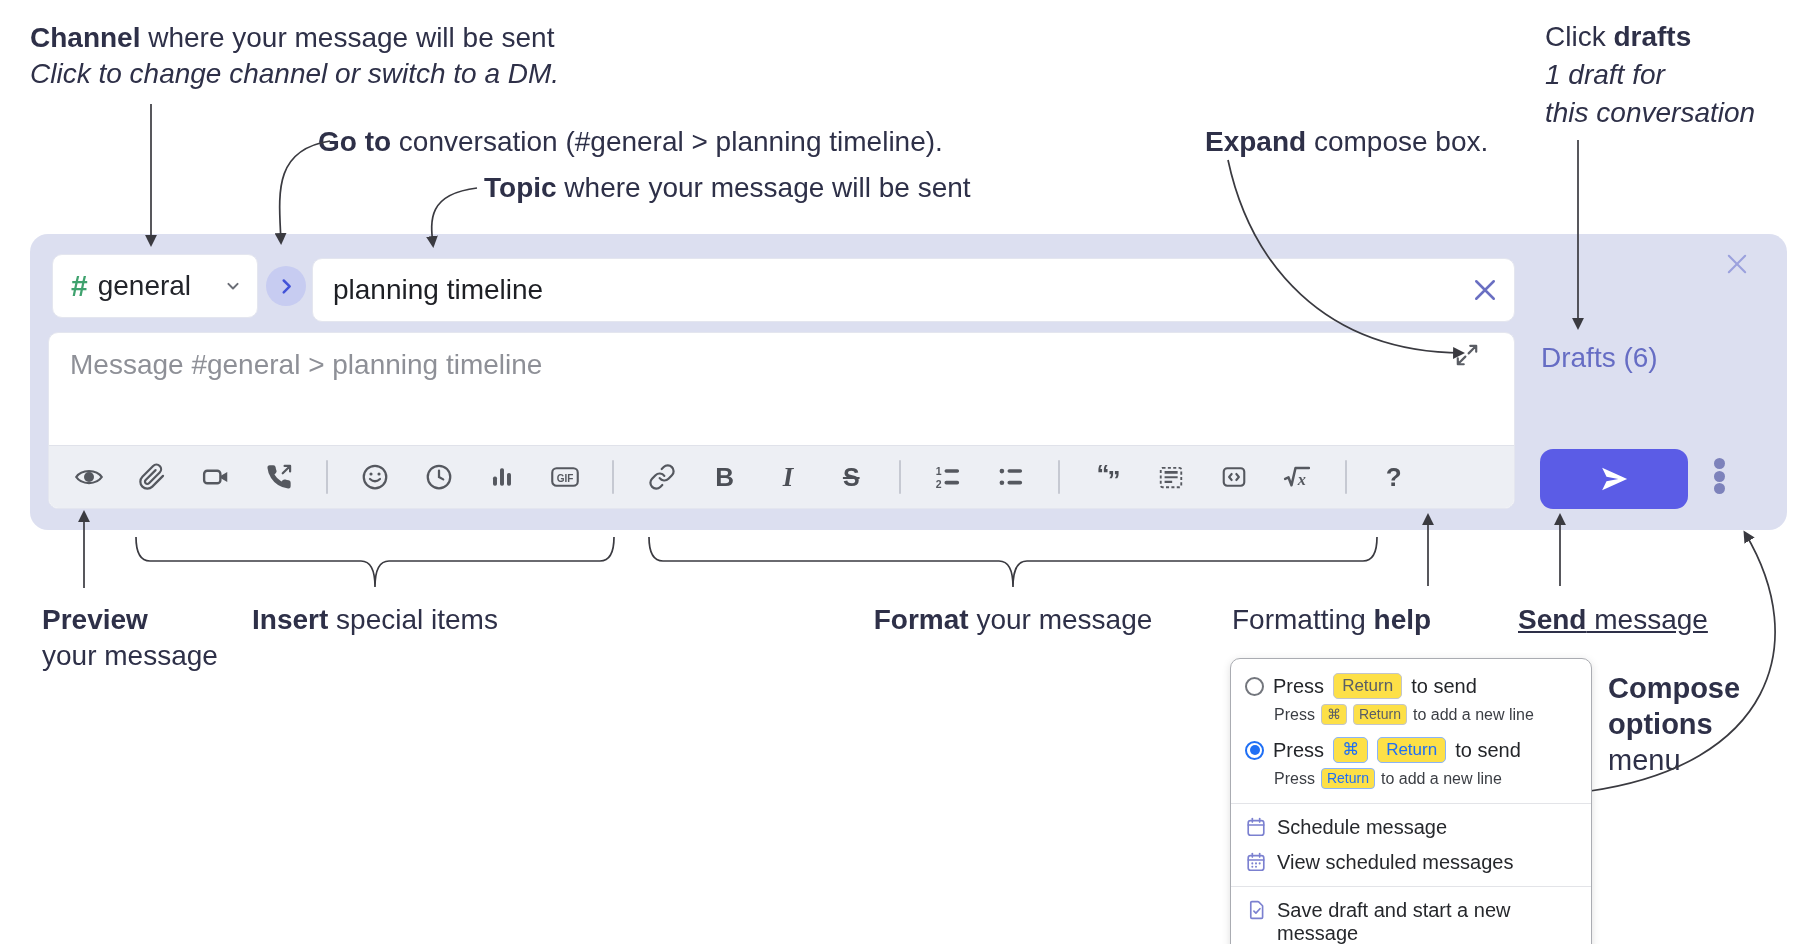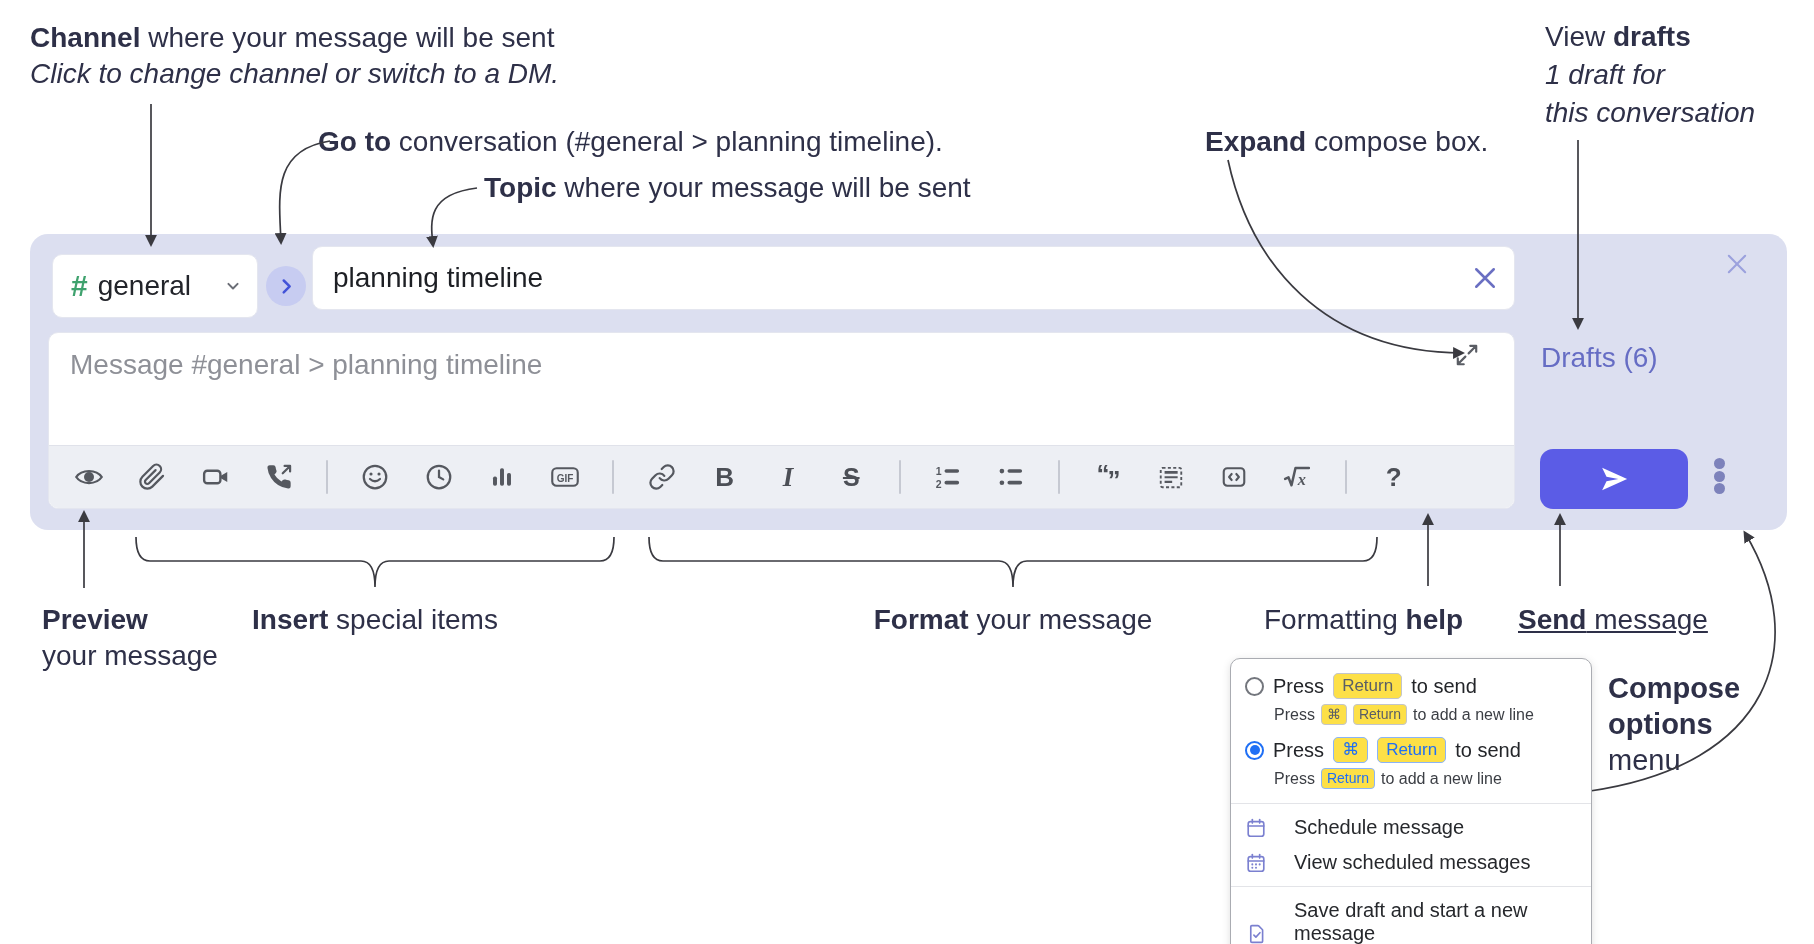--- a/index.html
+++ b/index.html
@@ -11,21 +11,21 @@
   .ann .it{font-style:italic;}
   .centerx{transform:translateX(-50%);}
   .overlay{position:absolute;left:0;top:0;width:1814px;height:944px;pointer-events:none;z-index:1;}
   
   .compose{position:absolute;left:30px;top:234px;width:1757px;height:296px;background:#dcdff0;border-radius:18px;z-index:0;}
   .wbox{position:absolute;background:#fff;border:1px solid #e4e6ef;border-radius:10px;box-sizing:border-box;}
   .chan{left:22px;top:20px;width:206px;height:64px;display:flex;align-items:center;padding:0 14px 0 18px;gap:10px;cursor:pointer;}
   .hash{color:#3fa26e;font-size:30px;font-weight:700;line-height:1;}
   .chan-name{font-size:28px;color:#22242a;font-weight:500;flex:1;}
   .circle-btn{position:absolute;left:236px;top:32px;width:40px;height:40px;border-radius:50%;background:#c7ccf1;display:flex;align-items:center;justify-content:center;}
-  .topic{left:282px;top:12px;width:1203px;height:64px;display:flex;align-items:center;justify-content:flex-end;}
+  .topic{left:282px;top:24px;width:1203px;height:64px;display:flex;align-items:center;justify-content:flex-end;}
   .topic input{border:0;outline:none;flex:1;font-family:"Liberation Sans",sans-serif;font-size:28px;color:#1d1f24;padding:0 0 0 20px;background:transparent;}
   .clear-x{width:34px;height:34px;margin-right:12px;display:flex;align-items:center;justify-content:center;cursor:pointer;}
   .msgbox{left:18px;top:98px;width:1467px;height:177px;display:flex;flex-direction:column;overflow:hidden;}
   .msgarea{flex:1;position:relative;cursor:text;border-radius:20px;}
   .placeholder{position:absolute;left:21px;top:16px;font-size:28px;color:#8e9097;}
   .expand-ic{position:absolute;right:34px;top:9px;width:26px;height:26px;cursor:pointer;}
   .toolbar{height:62px;background:#edeff4;border-top:1px solid #e0e2ea;display:flex;align-items:center;justify-content:space-between;padding:0 104px 0 24px;}
   .tool{width:32px;height:34px;display:flex;align-items:center;justify-content:center;color:#55585f;cursor:pointer;flex:none;}
   .tool svg{display:block;}
   .tb-sep{width:2px;height:34px;background:#c6c9d2;border-radius:1px;flex:none;}
@@ -43,21 +43,21 @@
   .menu{position:absolute;left:1230px;top:658px;width:362px;background:#fff;border:1px solid #aaacb2;border-radius:10px;box-shadow:0 2px 8px rgba(0,0,0,.13);box-sizing:border-box;padding:10px 0 6px;font-size:20px;color:#232529;z-index:2;}
   .mrow{display:flex;align-items:center;gap:9px;padding:4px 14px;cursor:pointer;}
   .msub{padding:1px 14px 8px 43px;font-size:16px;color:#3b3e44;display:flex;align-items:center;gap:6px;}
   .key{display:inline-block;border:1px solid #c3c5ca;border-radius:5px;padding:0 8px;line-height:24px;font-size:17px;color:#5a5e66;background:#fde047;}
   .key.sm{font-size:14px;line-height:19px;padding:0 5px;border-radius:4px;}
   .key.blue{color:#1f6ff5;border-color:#8ab4f8;}
   .radio{width:19px;height:19px;border:2px solid #73767d;border-radius:50%;box-sizing:border-box;flex:none;cursor:pointer;}
   .radio.sel{border-color:#1f6ff5;position:relative;}
   .radio.sel::after{content:"";position:absolute;inset:2.5px;background:#1f6ff5;border-radius:50%;}
   .mdiv{border-top:1px solid #e3e4e8;margin:6px 0;}
-  .mitem{display:flex;align-items:flex-end;gap:27px;padding:6px 14px;color:#26282c;cursor:pointer;}
+  .mitem{display:flex;align-items:flex-start;gap:10px;padding:6px 14px;color:#26282c;cursor:pointer;}
   .mitem svg{flex:none;}
   
   .copt{position:absolute;left:1608px;top:670px;font-size:29px;line-height:36px;color:#2e3048;}
 </style>
 </head>
 <body>
 
 <div class="canvas">
 
   <svg class="overlay" viewBox="0 0 1814 944">
@@ -92,21 +92,21 @@
 
   <div class="abs ann" style="left:484px;top:170px;">
     <b>Topic</b><span> where your message will be sent</span>
   </div>
 
   <div class="abs ann" style="left:1205px;top:124px;">
     <b>Expand</b><span> compose box.</span>
   </div>
 
   <div class="abs ann" style="left:1545px;top:18px;line-height:38px;">
-    <div><span>View </span><b>drafts</b></div>
+    <div><span>Click </span><b>drafts</b></div>
     <div class="it">1 draft for</div>
     <div class="it">this conversation</div>
   </div>
 
   <div class="compose">
 
     <div class="wbox chan">
       <span class="hash">#</span>
       <span class="chan-name">general</span>
       <svg width="20" height="20" viewBox="0 0 24 24">
@@ -283,21 +283,21 @@
   </div>
 
   <div class="abs ann centerx" style="left:375px;top:602px;">
     <b>Insert</b><span> special items</span>
   </div>
 
   <div class="abs ann centerx" style="left:1013px;top:602px;">
     <b>Format</b><span> your message</span>
   </div>
 
-  <div class="abs ann" style="left:1264px;top:602px;">
+  <div class="abs ann" style="left:1232px;top:602px;">
     <span>Formatting </span><b>help</b>
   </div>
 
   <div class="abs ann" style="left:1518px;top:602px;text-decoration:underline;">
     <b>Send</b><span> message</span>
   </div>
 
   <div class="copt">
     <div><b>Compose</b></div>
     <div><b>options</b></div>

